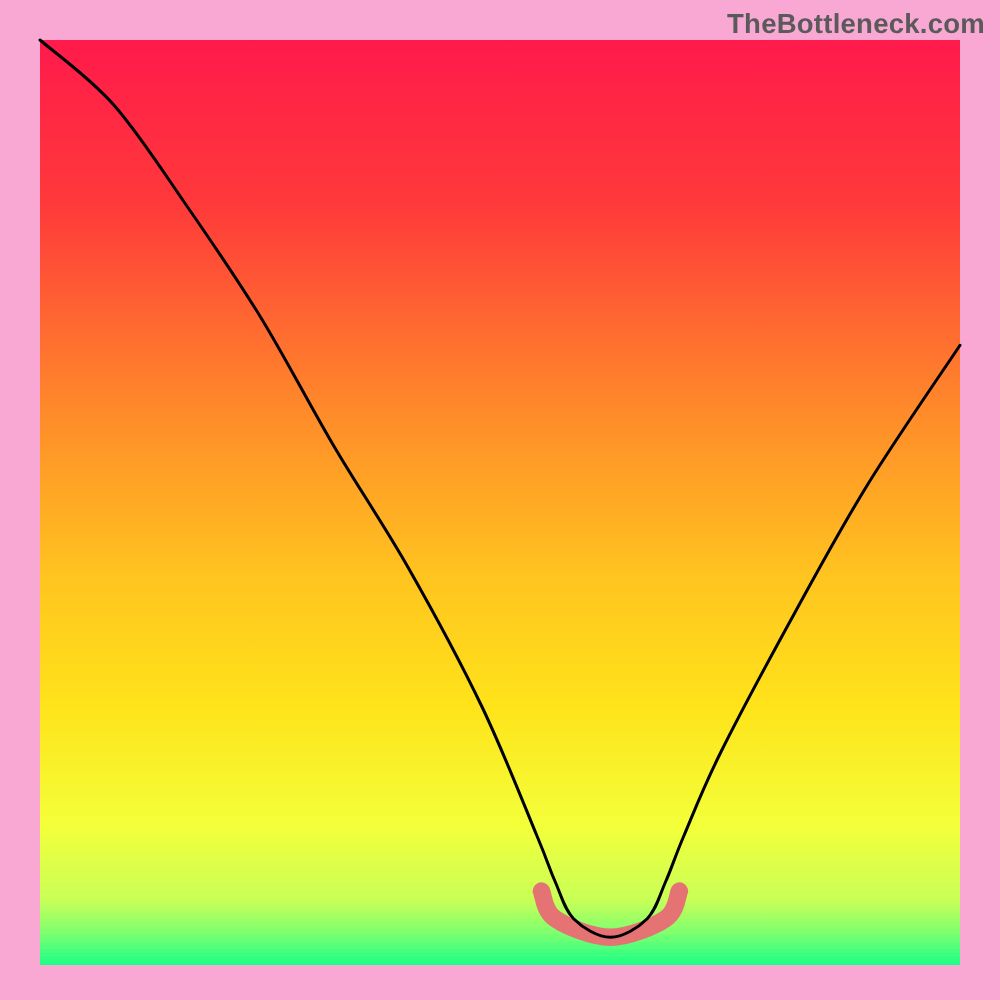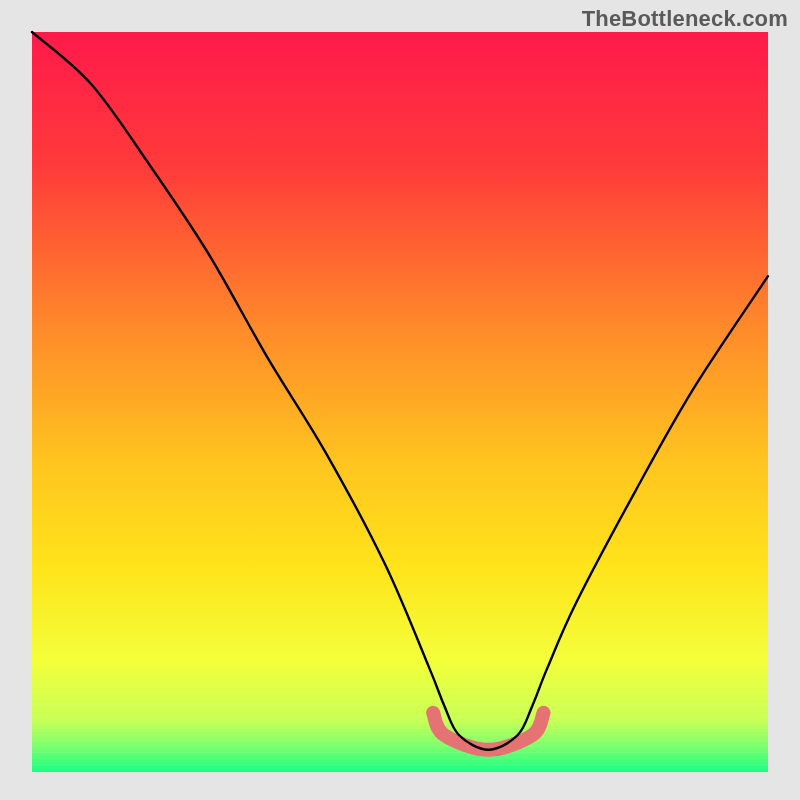--- a/index.html
+++ b/index.html
@@ -8,21 +8,21 @@
     width: 800px;
     height: 800px;
     background: #000;
     overflow: hidden;
     font-family: Arial, Helvetica, sans-serif;
   }
   .frame {
     position: relative;
     width: 800px;
     height: 800px;
-    background: #e5e5e5;
+    background: #f9a8d4;
   }
   .watermark {
     position: absolute;
     top: 6px;
     right: 12px;
     color: #5a5a5a;
     font-size: 22px;
     font-weight: 600;
     letter-spacing: 0.2px;
     z-index: 20;

